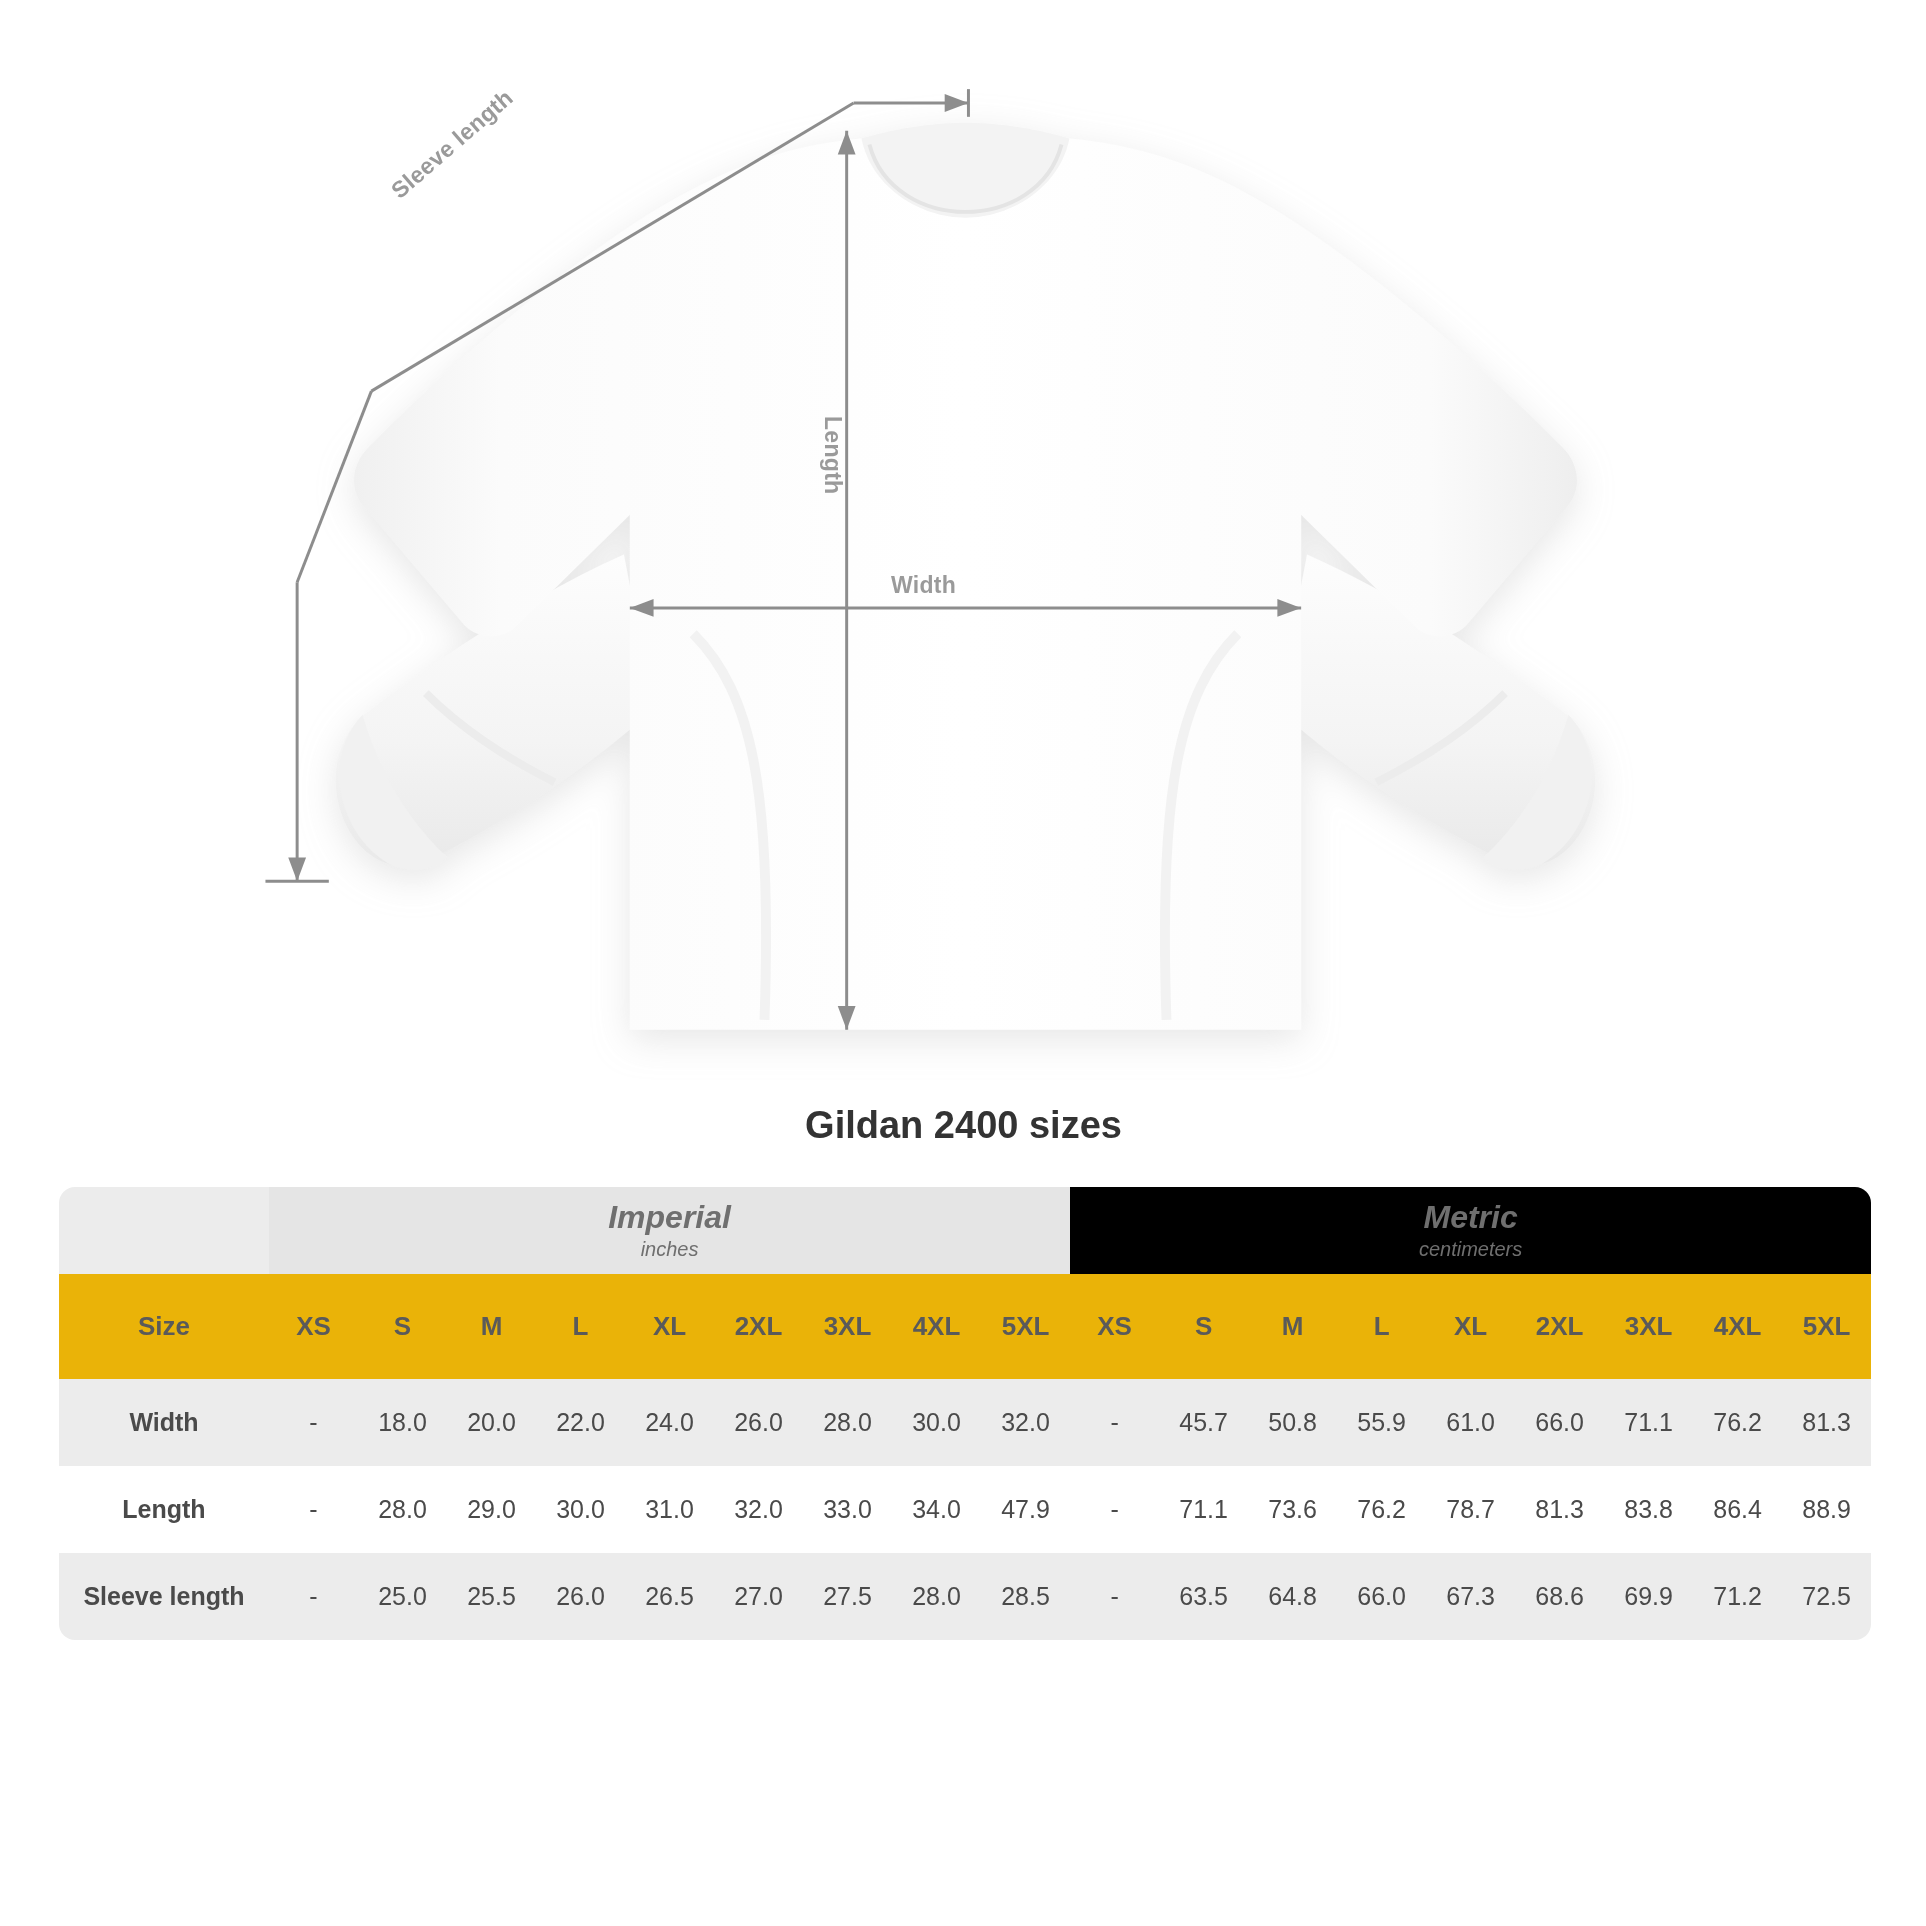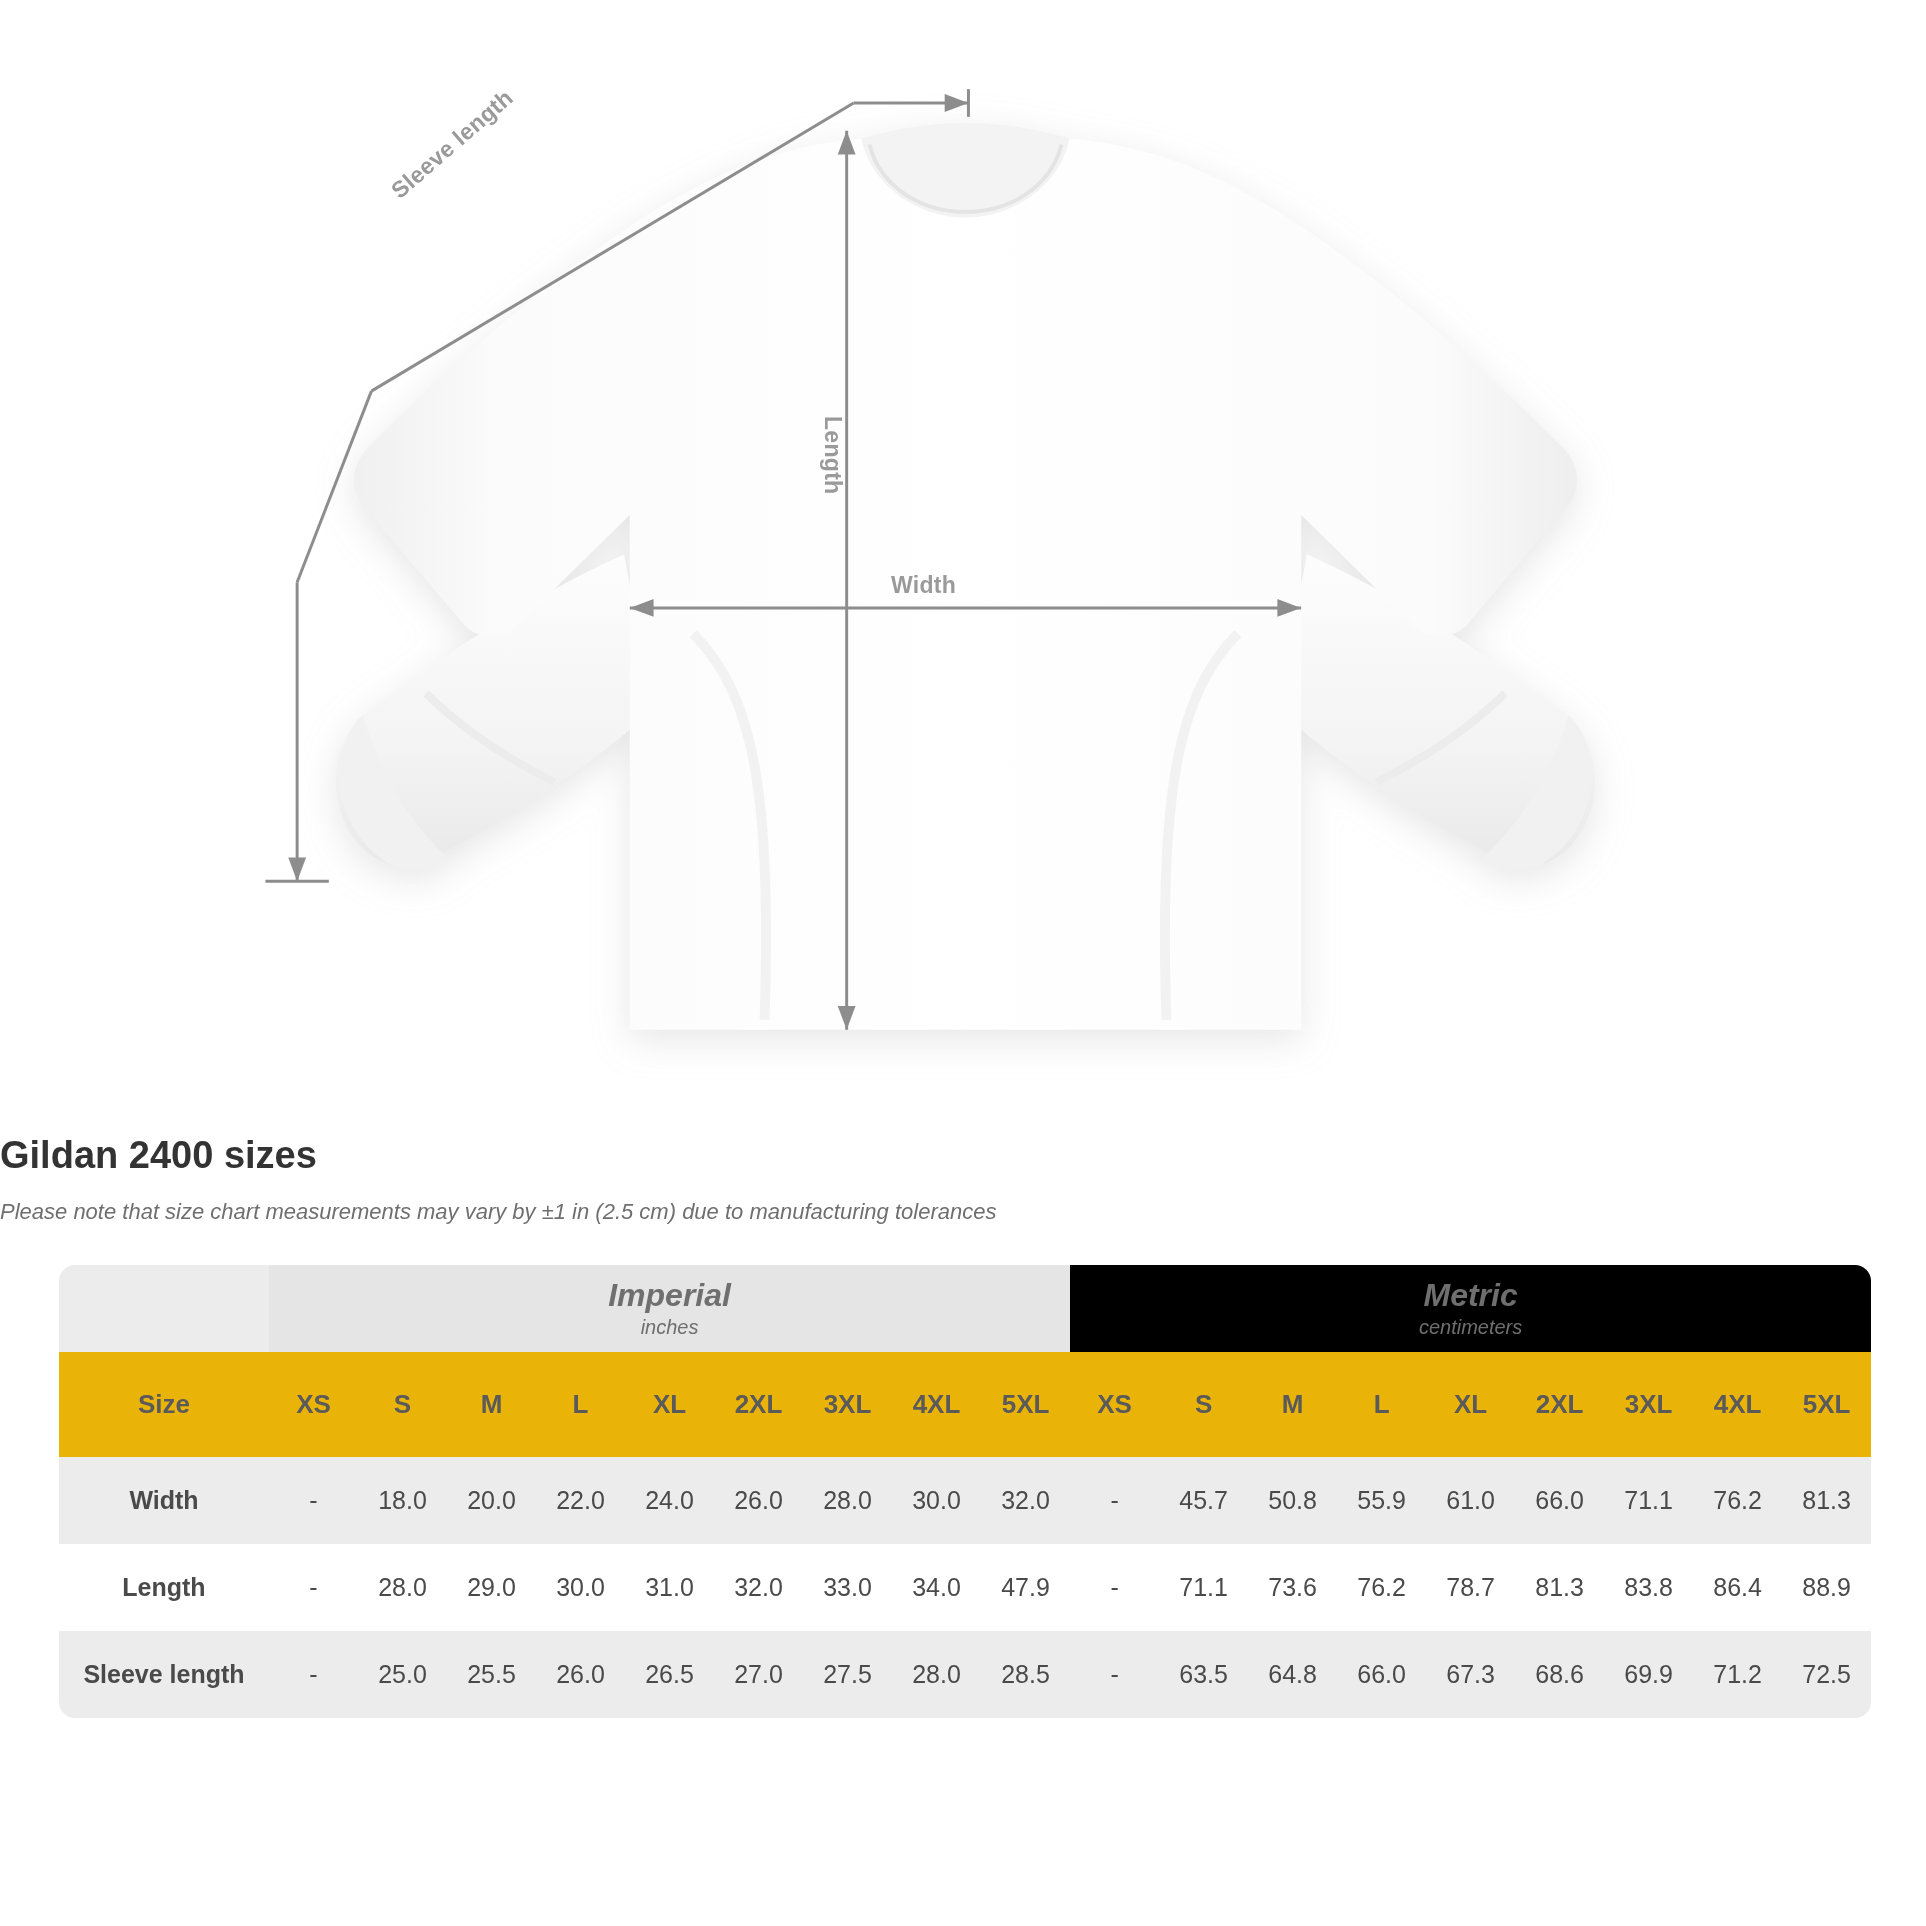--- a/index.html
+++ b/index.html
@@ -46,22 +46,21 @@
   }
   .label-sleeve {
     left: 386px;
     top: 184px;
     transform: rotate(-41deg);
     transform-origin: left top;
   }
 
   
   .heading-block {
-    text-align: left;
-    margin-top: 30px;
+    text-align: center;
   }
   .chart-title {
     font-size: 38px;
     font-weight: bold;
     color: #333333;
     margin: 0 0 22px 0;
   }
   .chart-note {
     font-size: 22px;
     font-style: italic;
@@ -193,21 +192,20 @@
     </g>
   </svg>
 
   <div class="dim-label label-width">Width</div>
   <div class="dim-label label-length">Length</div>
   <div class="dim-label label-sleeve">Sleeve length</div>
 </div>
 
 <div class="heading-block">
   <h1 class="chart-title">Gildan 2400 sizes</h1>
-  <p class="chart-note">Please note that size chart measurements may vary by ±1 in (2.5 cm) due to manufacturing tolerances</p>
 </div>
 
 <div class="table-wrap">
   <table class="size-table">
     <colgroup>
       <col style="width:210px">
       <col span="18" style="width:89px">
     </colgroup>
     <tbody>
 

